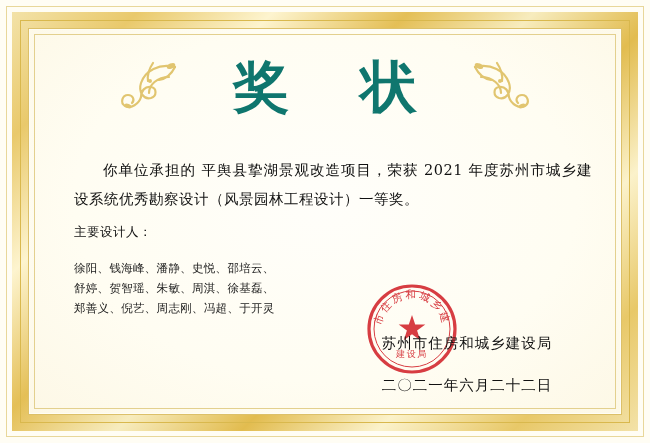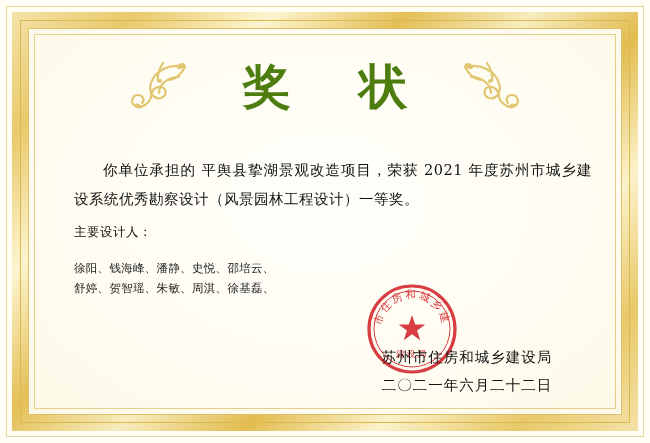--- a/index.html
+++ b/index.html
@@ -95,23 +95,23 @@
   .title-row {
     position: relative;
     height: 92px;
     display: flex;
     align-items: center;
     justify-content: center;
     gap: 26px;
   }
   .title-text {
     font-family: "DejaVu Serif", serif;
-    font-size: 48px;
+    font-size: 56px;
     font-weight: bold;
-    color: #4d7c0f;
+    color: #0f766e;
     letter-spacing: 26px;
     text-indent: 26px;
     line-height: 1;
     white-space: nowrap;
   }
   .flourish {
     width: 62px;
     height: 58px;
     flex: 0 0 auto;
     opacity: 0.95;
@@ -171,21 +171,21 @@
     text-align: center;
   }
   .sig-org {
     font-family: "DejaVu Serif", serif;
     font-size: 14.5px;
     color: #111111;
     letter-spacing: 1px;
     white-space: nowrap;
   }
   .sig-date {
-    margin-top: 9px;
+    margin-top: 23px;
     font-family: "DejaVu Serif", serif;
     font-size: 14.5px;
     color: #111111;
     letter-spacing: 1px;
     white-space: nowrap;
   }
 
   
   .seal {
     position: absolute;
@@ -247,20 +247,21 @@
       </span>
     </div>
 
 
     <div class="body-para">你单位承担的 平舆县挚湖景观改造项目，荣获 2021 年度苏州市城乡建设系统优秀勘察设计（风景园林工程设计）一等奖。</div>
 
     <div class="designers">
       <div class="designers-label">主要设计人：</div>
       <div class="designers-line">徐阳、钱海峰、潘静、史悦、邵培云、</div>
       <div class="designers-line">舒婷、贺智瑶、朱敏、周淇、徐基磊、</div>
+      <div class="designers-line">郑善义、倪艺、周志刚、冯超、于开灵</div>
     </div>
 
     <div class="seal">
       <svg viewBox="0 0 96 96" width="96" height="96" aria-hidden="true">
         <g opacity="0.88">
           <circle cx="48" cy="48" r="43" fill="none" stroke="#d2232a" stroke-width="3.2"></circle>
           <circle cx="48" cy="48" r="38" fill="none" stroke="#d2232a" stroke-width="1"></circle>
           <path id="sealArc" d="M 48 48 m -31,0 a 31,31 0 1,1 62,0" fill="none" stroke="none"></path>
           <text font-family="'DejaVu Serif', serif" font-size="10.5" fill="#d2232a" letter-spacing="2.4">
             <textPath href="#sealArc" startOffset="50%" text-anchor="middle">苏州市住房和城乡建设局</textPath>

